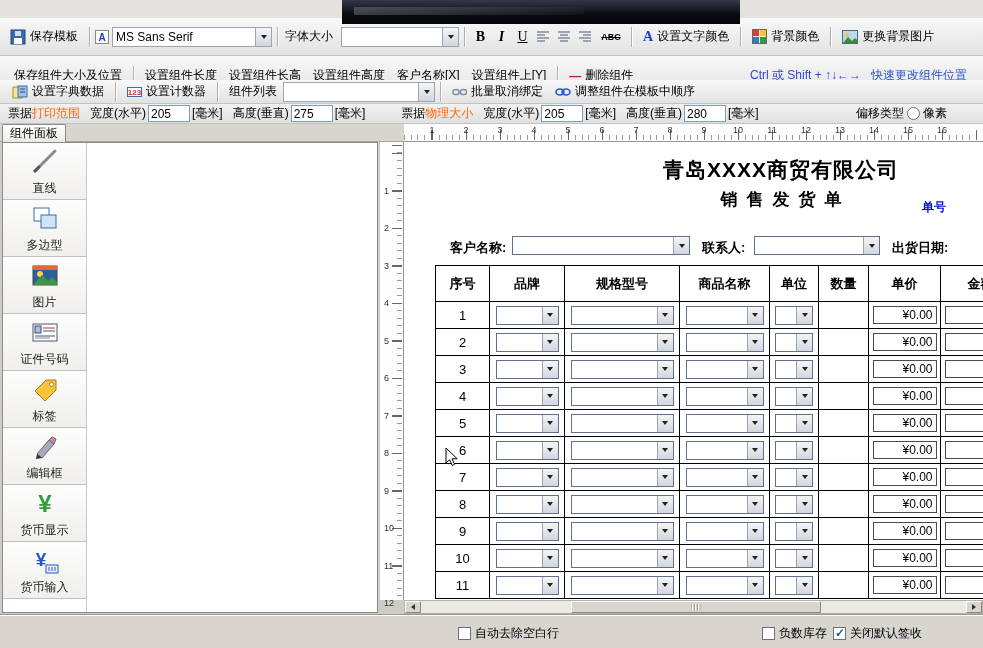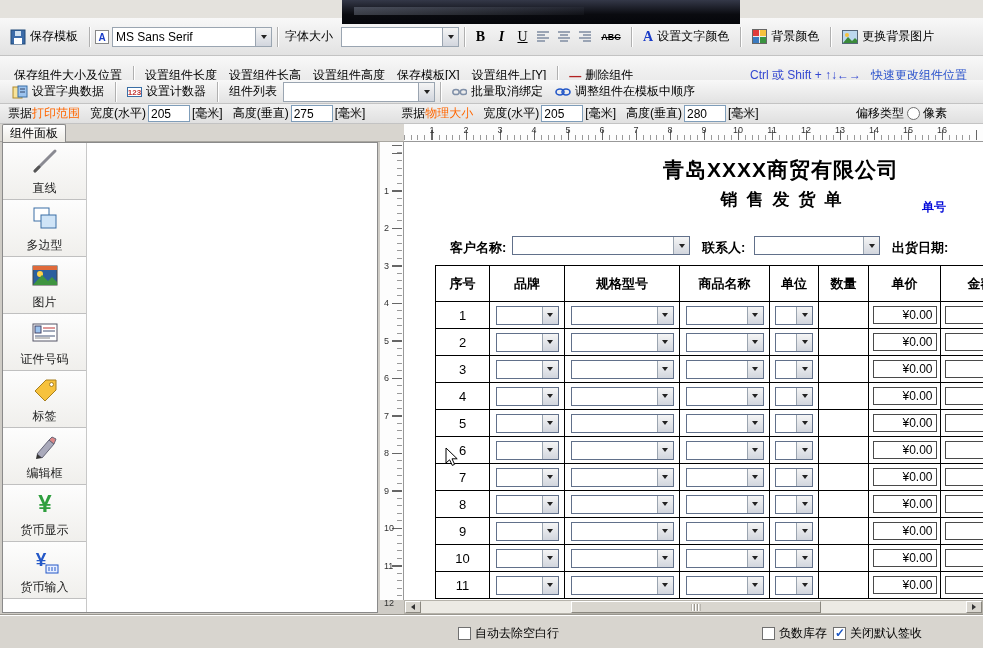--- a/index.html
+++ b/index.html
@@ -232,21 +232,21 @@
     <div class="tbtn">
         <span>设置组件长度</span>
       </div>
     <div class="tbtn">
         <span>设置组件长高</span>
       </div>
     <div class="tbtn">
         <span>设置组件高度</span>
       </div>
     <div class="tbtn">
-        <span>保存模板[X]</span>
+        <span>客户名称[X]</span>
       </div>
     <div class="tbtn">
         <span>设置组件上[Y]</span>
       </div>
     <div class="vsep"></div>
     <div class="tbtn">
       <span class="minus">—</span>
       <span>删除组件</span>
     </div>
     <div style="margin-left:auto;margin-right:8px;display:flex;align-items:center">

